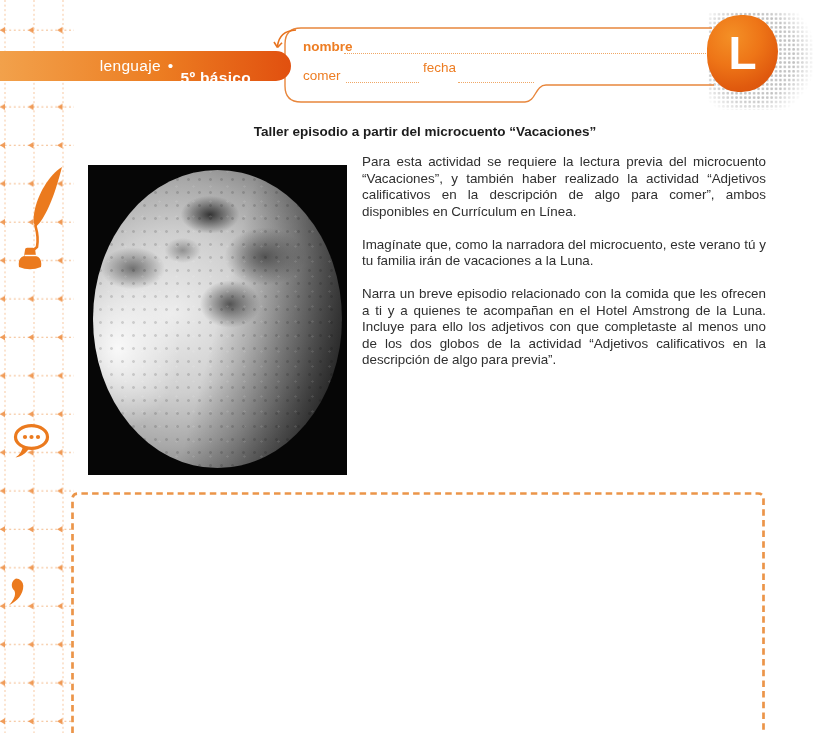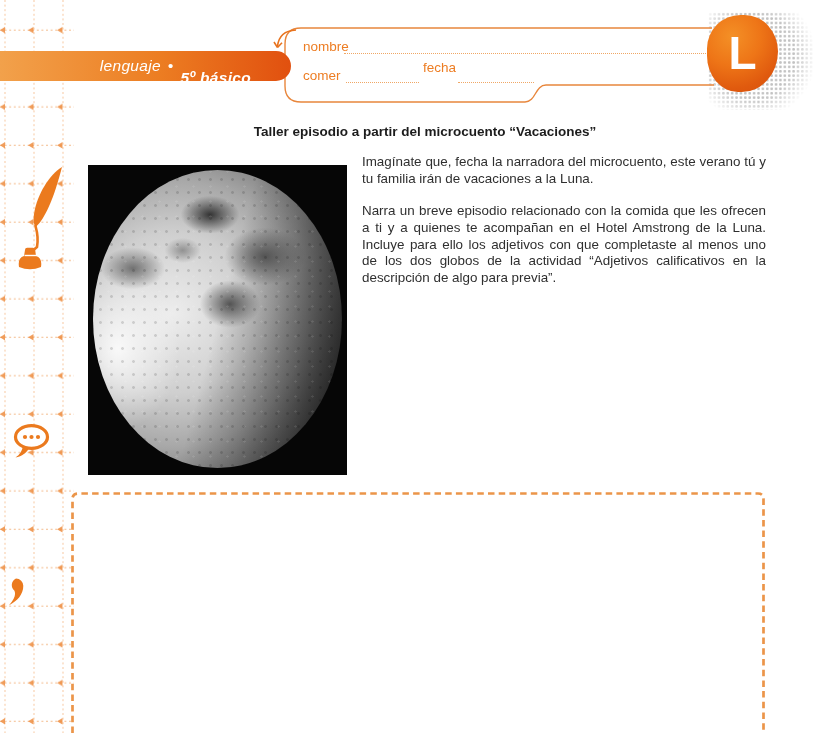--- a/index.html
+++ b/index.html
@@ -10,21 +10,21 @@
   .grid-svg{position:absolute;left:0;top:0;z-index:0;}
 
   .side-icon{position:absolute;z-index:1;}
 
   
   .banner{position:absolute;left:0;top:51px;width:291px;height:30px;z-index:3;
           background:linear-gradient(90deg,#F2A14B 0%,#EC7D22 55%,#E1500F 100%);
           border-radius:0 15px 15px 0;
           color:#fff;font-size:15.5px;letter-spacing:.3px;
           display:flex;align-items:center;justify-content:flex-end;
-          padding-right:40px;box-sizing:border-box;gap:7px;font-style:italic;}
+          padding-right:40px;box-sizing:border-box;gap:7px;}
   .banner .grade{font-weight:600;margin-top:24px;}
 
   
   .infobox-svg{position:absolute;left:278px;top:24px;z-index:2;}
   .field-label{position:absolute;z-index:4;color:#ED7D23;font-size:13.5px;}
   .dotline{position:absolute;z-index:4;height:13px;border-bottom:1.6px dotted #F0A765;
            font-size:12px;color:#444;}
   .arrow-svg{position:absolute;left:272px;top:27px;z-index:4;}
 
   
@@ -120,42 +120,43 @@
 
   <svg class="infobox-svg" width="500" height="82" viewBox="0 0 500 82">
     <path d="M434 4 L23 4 Q7 4 7 20 L7 62 Q7 78 23 78 L247 78 C258 78 257 61 268 61 L436 61" fill="none" stroke="#E8863C" stroke-width="1.4"></path>
   </svg>
 
   <svg class="arrow-svg" width="28" height="26" viewBox="0 0 28 26">
     <path d="M24 3 C13 3.5 6.5 9 5.5 19.5" stroke="#E8731E" stroke-width="1.6" fill="none"></path>
     <path d="M5.5 20.5 L2 15 M5.5 20.5 L10 15.8" stroke="#E8731E" stroke-width="1.6" fill="none"></path>
   </svg>
 
-  <span class="field-label" style="left:303px;top:39px;">nombre</span>
+  <span class="field-label" style="left:303px;top:39px;font-weight:bold;">nombre</span>
   <div class="dotline" style="left:344px;top:40px;width:362px;"></div>
 
   <span class="field-label" style="left:303px;top:68px;">comer</span>
   <div class="dotline" style="left:346px;top:69px;width:73px;"></div>
 
   <span class="field-label" style="left:423px;top:60px;">fecha</span>
   <div class="dotline" style="left:458px;top:69px;width:76px;"></div>
 
   <div class="logo-halo"></div>
   <div class="logo-badge">
     <span>L</span>
   </div>
 
   <div class="title">Taller episodio a partir del microcuento “Vacaciones”</div>
 
   <div class="moon-box">
     <div class="moon"></div>
   </div>
 
   <div class="bodytext">
-    <p>Imagínate que, fecha la narradora del microcuento, este verano tú y tu familia irán de vacaciones a la Luna.</p>
+    <p>Para esta actividad se requiere la lectura previa del microcuento “Vacaciones”, y también haber realizado la actividad “Adjetivos calificativos en la descripción de algo para comer”, ambos disponibles en Currículum en Línea.</p>
+    <p>Imagínate que, como la narradora del microcuento, este verano tú y tu familia irán de vacaciones a la Luna.</p>
     <p>Narra un breve episodio relacionado con la comida que les ofrecen a ti y a quienes te acompañan en el Hotel Amstrong de la Luna. Incluye para ello los adjetivos con que completaste al menos uno de los dos globos de la actividad “Adjetivos calificativos en la descripción de algo para previa”.</p>
   </div>
 
   <svg class="writebox-svg" width="695" height="241" viewBox="0 0 695 241">
     <path d="M1.5 241 L1.5 7 Q1.5 1.5 7 1.5 L687 1.5 Q692.5 1.5 692.5 7 L692.5 241" fill="none" stroke="#EB9549" stroke-width="2.7" stroke-dasharray="6.5 4.2"></path>
   </svg>
   <div class="write-area"></div>
 
 </div>
 

